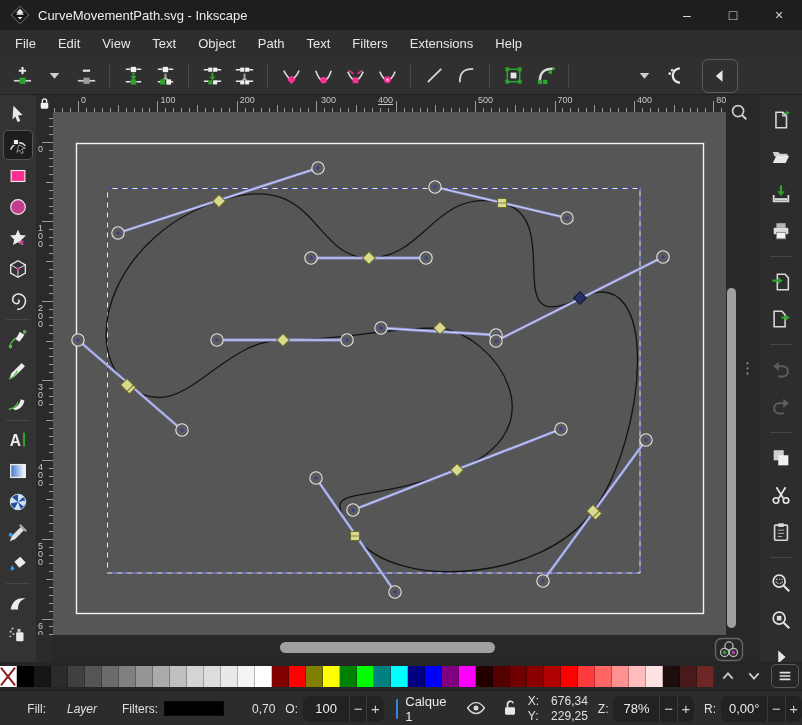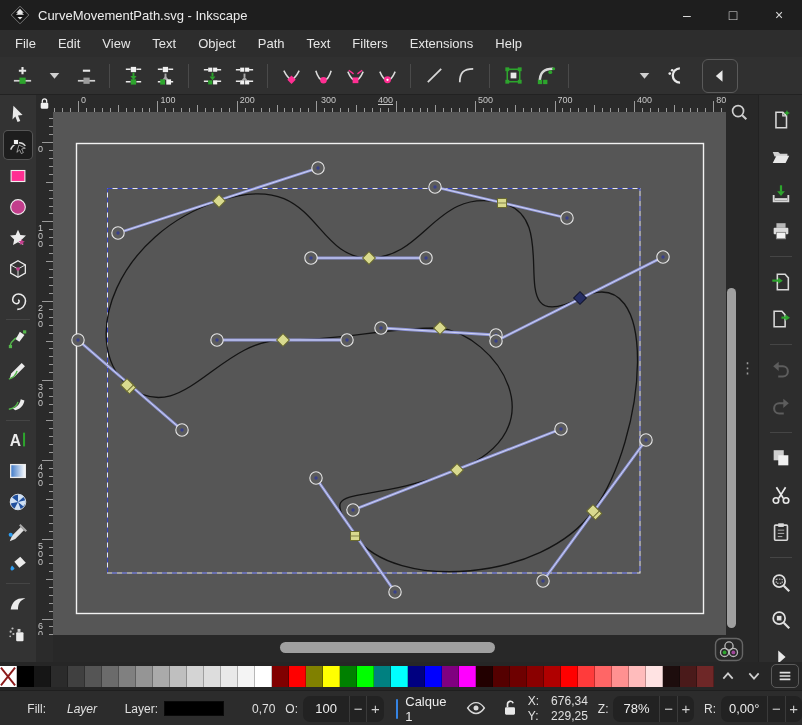--- a/index.html
+++ b/index.html
@@ -861,21 +861,21 @@
   </span>
 </div>
 
 <div class="abs statusbar">
   <div class="fs-block">
     <div class="fs-row">
       <span class="fs-label">Fill:</span>
       <span class="fill-none">Layer</span>
     </div>
     <div class="fs-row">
-      <span class="fs-label">Layer:</span>
+      <span class="fs-label">Filters:</span>
       <span class="stroke-swatch"></span>
       <span class="stroke-width">0,70</span>
     </div>
   </div>
   <span class="o-label">O:</span>
   <div class="spin">
     <span class="spin-val">100</span>
     <span class="spin-btn">−</span>
     <span class="spin-btn">+</span>
   </div>

